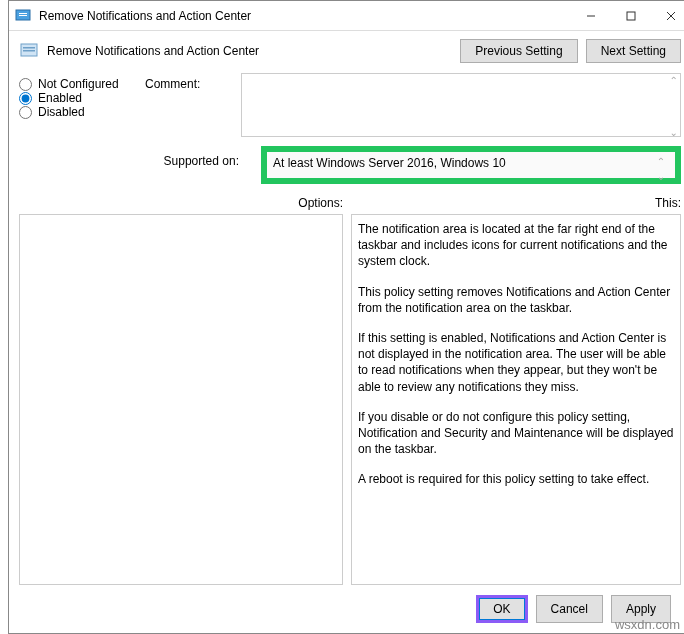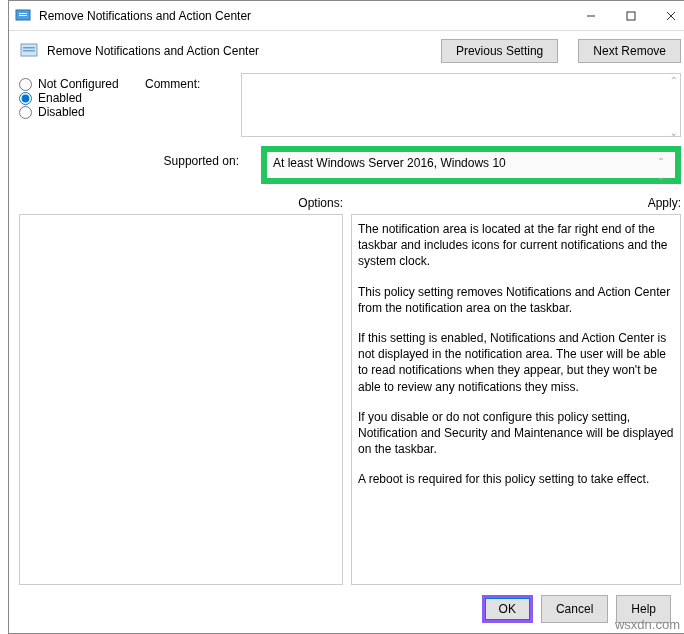--- a/index.html
+++ b/index.html
@@ -8,21 +8,21 @@
     .titlebar { display: flex; align-items: center; height: 30px; border-bottom: 1px solid #ddd; }
     .titlebar-icon { width: 16px; height: 16px; margin: 0 6px; display: inline-flex; }
     .titlebar-title { flex: 1; padding-left: 2px; }
     .win-btns { display: flex; }
     .win-btn { width: 40px; height: 30px; display: flex; align-items: center; justify-content: center; }
     .win-btn svg { width: 10px; height: 10px; }
     .header-row { display: flex; align-items: center; padding: 8px 10px 4px; }
     .header-left { display: flex; align-items: center; flex: 1; gap: 8px; }
     .header-icon { width: 20px; height: 20px; display: inline-flex; }
     .header-title { }
-    .nav-btns { display: flex; gap: 20px; }
+    .nav-btns { display: flex; gap: 8px; }
     .btn { background: #e1e1e1; border: 1px solid #adadad; padding: 4px 14px; cursor: default; }
     .btn-primary { border: 3px solid #8b5cf6; box-shadow: inset 0 0 0 1px #0078d7; }
     .content { flex: 1; display: flex; flex-direction: column; padding: 6px 10px 0; }
     .top-grid { display: grid; grid-template-columns: 120px 90px 1fr; gap: 0 6px; align-items: start; }
     .radios { display: flex; flex-direction: column; gap: 0; padding-top: 4px; }
     .radio-row { display: flex; align-items: center; gap: 6px; }
     .radio-row input[type=radio] { margin: 0; accent-color: #0075cf; }
     .lbl { padding-top: 4px; text-align: left; white-space: nowrap; }
     .lbl-sup { padding-top: 8px; text-align: right; padding-right: 6px; }
     .comment-box { border: 1px solid #ccc; height: 64px; resize: none; width: 100%; padding: 4px; font-family: inherit; }
@@ -81,21 +81,21 @@
         <svg viewBox="0 0 20 20">
             <rect x="2" y="3" width="16" height="12" fill="#d0e4f5" stroke="#6fa0c8"></rect>
             <rect x="4" y="6" width="12" height="1.5" fill="#6fa0c8"></rect>
             <rect x="4" y="9" width="12" height="1.5" fill="#6fa0c8"></rect>
           </svg>
       </span>
       <span class="header-title">Remove Notifications and Action Center</span>
     </div>
     <div class="nav-btns">
       <button class="btn">Previous Setting</button>
-      <button class="btn">Next Remove</button>
+      <button class="btn">Next Setting</button>
     </div>
   </div>
 
   <div class="content">
     <div class="top-grid">
       <div class="radios">
         <label class="radio-row">
           <input type="radio" name="state" style="">
           <span>Not Configured</span>
         </label>
@@ -129,31 +129,31 @@
           </div>
       </div>
     </div>
 
     <div class="mid-row">
       <div class="col left">
         <div class="col-label">Options:</div>
         <div class="panel"></div>
       </div>
       <div class="col">
-        <div class="col-label">Apply:</div>
+        <div class="col-label">This:</div>
         <div class="panel">
           <p>The notification area is located at the far right end of the taskbar and includes icons for current notifications and the system clock.</p>
           <p>This policy setting removes Notifications and Action Center from the notification area on the taskbar.</p>
           <p>If this setting is enabled, Notifications and Action Center is not displayed in the notification area. The user will be able to read notifications when they appear, but they won't be able to review any notifications they miss.</p>
           <p>If you disable or do not configure this policy setting, Notification and Security and Maintenance will be displayed on the taskbar.</p>
           <p>A reboot is required for this policy setting to take effect.</p>
         </div>
       </div>
     </div>
 
     <div class="footer">
       <button class="btn btn-primary">OK</button>
       <button class="btn">Cancel</button>
-      <button class="btn">Help</button>
+      <button class="btn">Apply</button>
     </div>
   </div>
 </div>
 <div class="watermark">wsxdn.com</div>
 
 </body></html>

